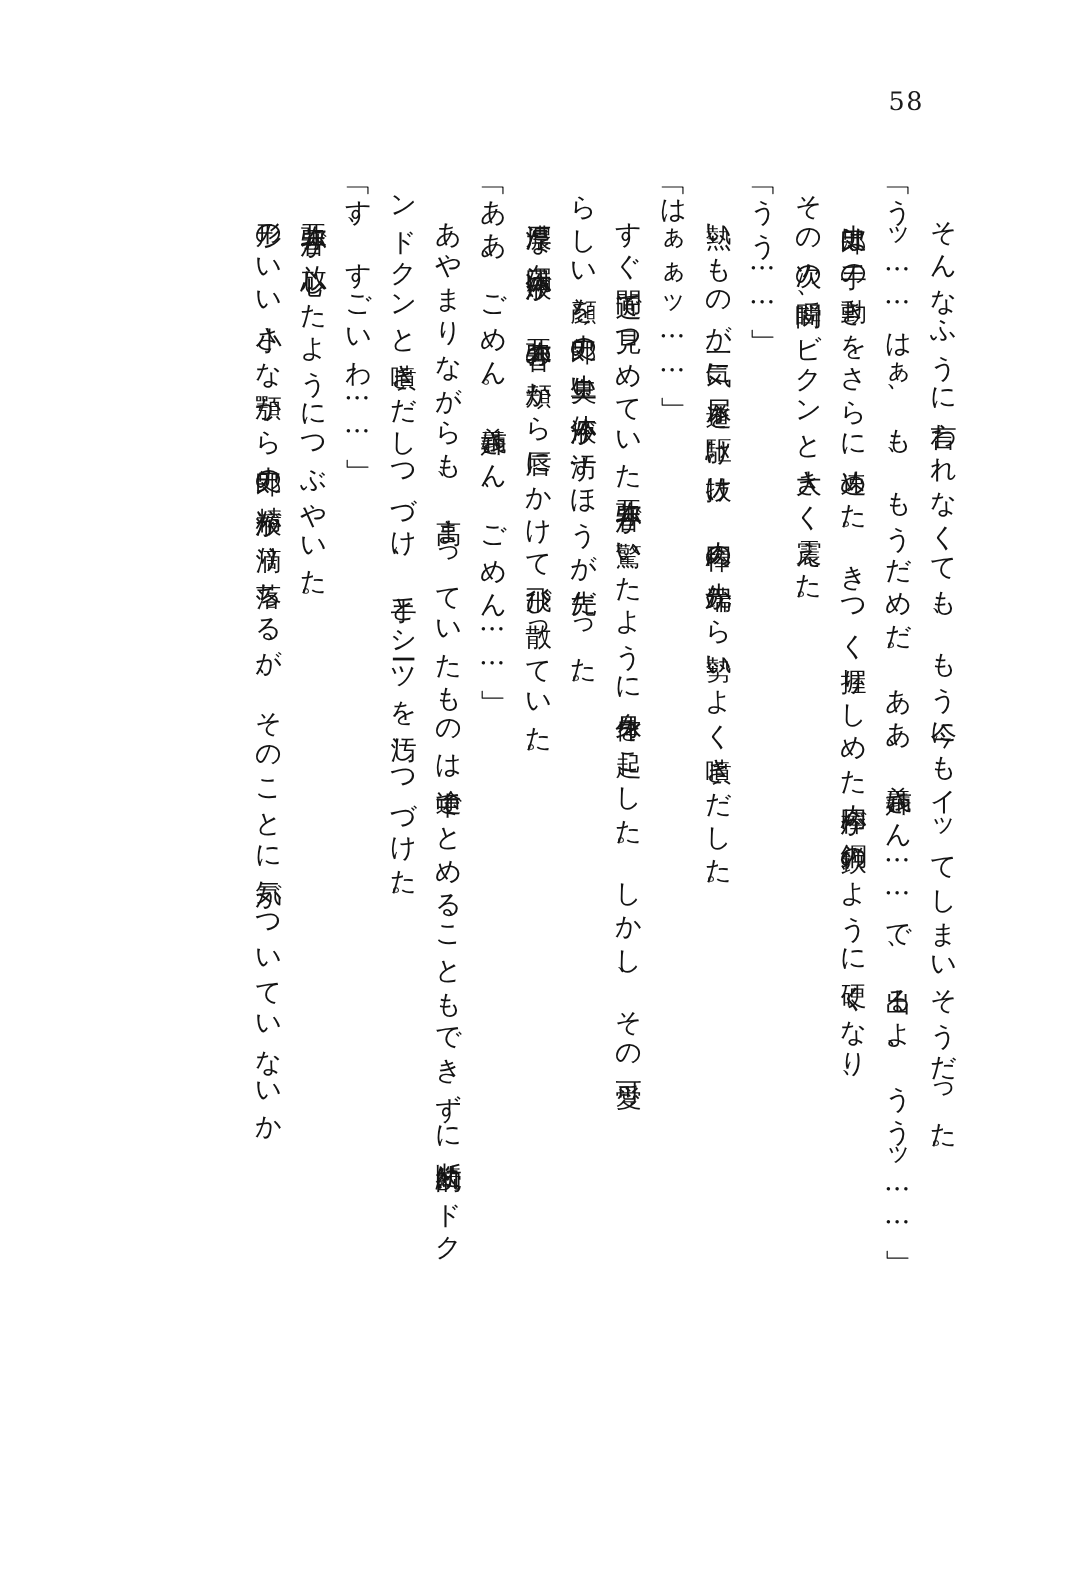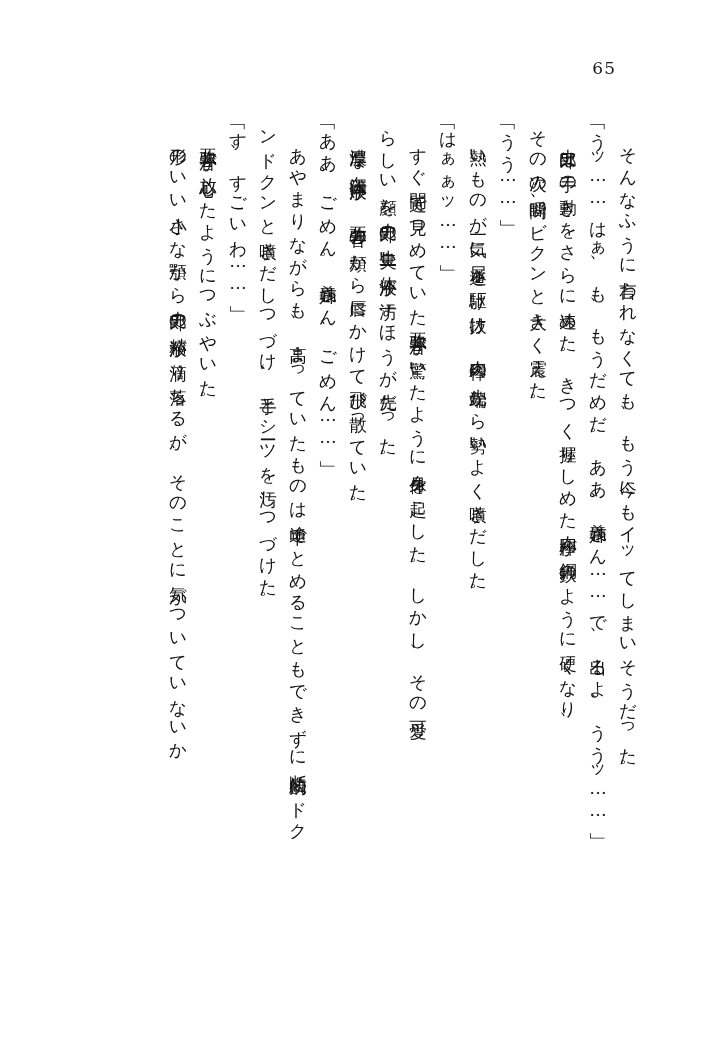--- a/index.html
+++ b/index.html
@@ -57,21 +57,21 @@
     color: #141414;
   }
   .vline.indent {
     padding-top: 17px;
   }
 </style>
 </head>
 <body>
 
 <div class="page">
-  <div class="page-number">65</div>
+  <div class="page-number">58</div>
   <div class="text-body">
       <div class="vline indent">そんなふうに言われなくても、もう今にもイッてしまいそうだった。</div>
       <div class="vline">「うッ……はぁ、も、もうだめだ。ああ、義姉さん……で、出るよ、ううッ……」</div>
       <div class="vline indent">史郎は手の動きをさらに速めた。きつく握りしめた肉棒が鋼鉄のように硬くなり、</div>
       <div class="vline">その次の瞬間、ビクンと大きく震えた。</div>
       <div class="vline">「うう……」</div>
       <div class="vline indent">熱いものが一気に尿道を駆け抜け、肉棒の先端から勢いよく噴きだした。</div>
       <div class="vline">「はぁぁッ……」</div>
       <div class="vline indent">すぐ間近で見つめていた亜弥香が驚いたように身体を起こした。しかし、その可愛</div>
       <div class="vline">らしい顔を史郎の生臭い体液が汚すほうが先だった。</div>

